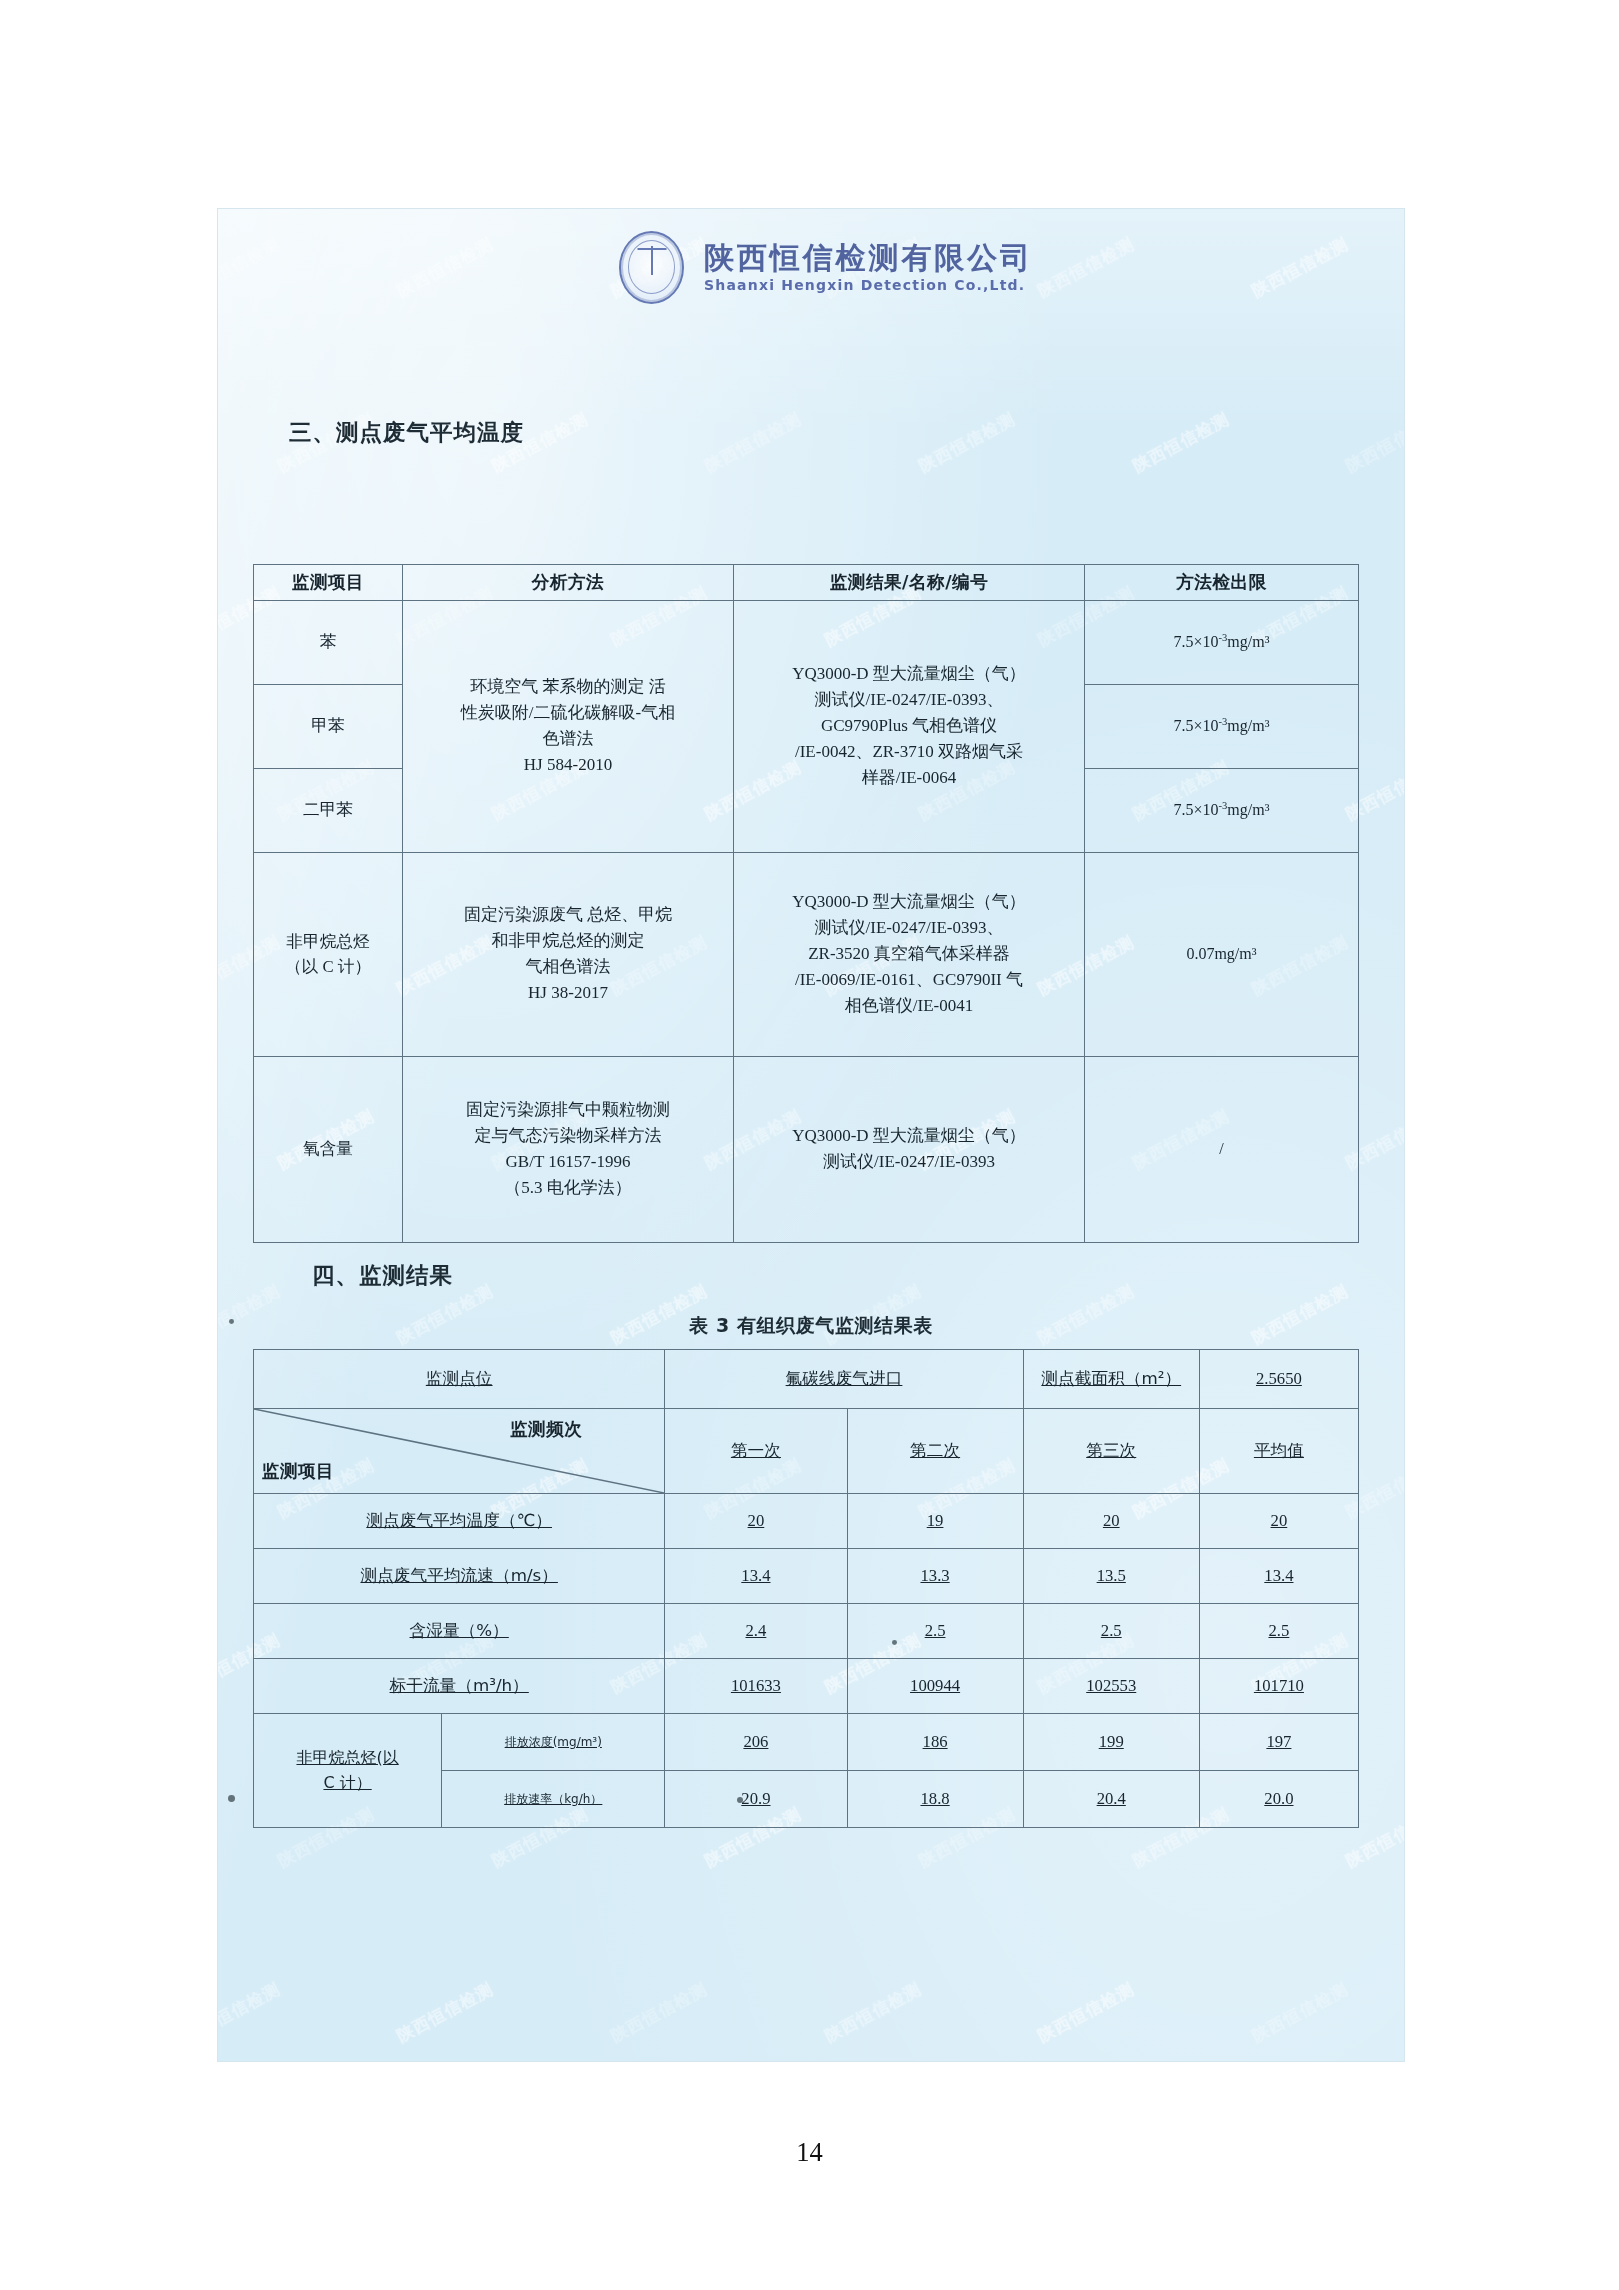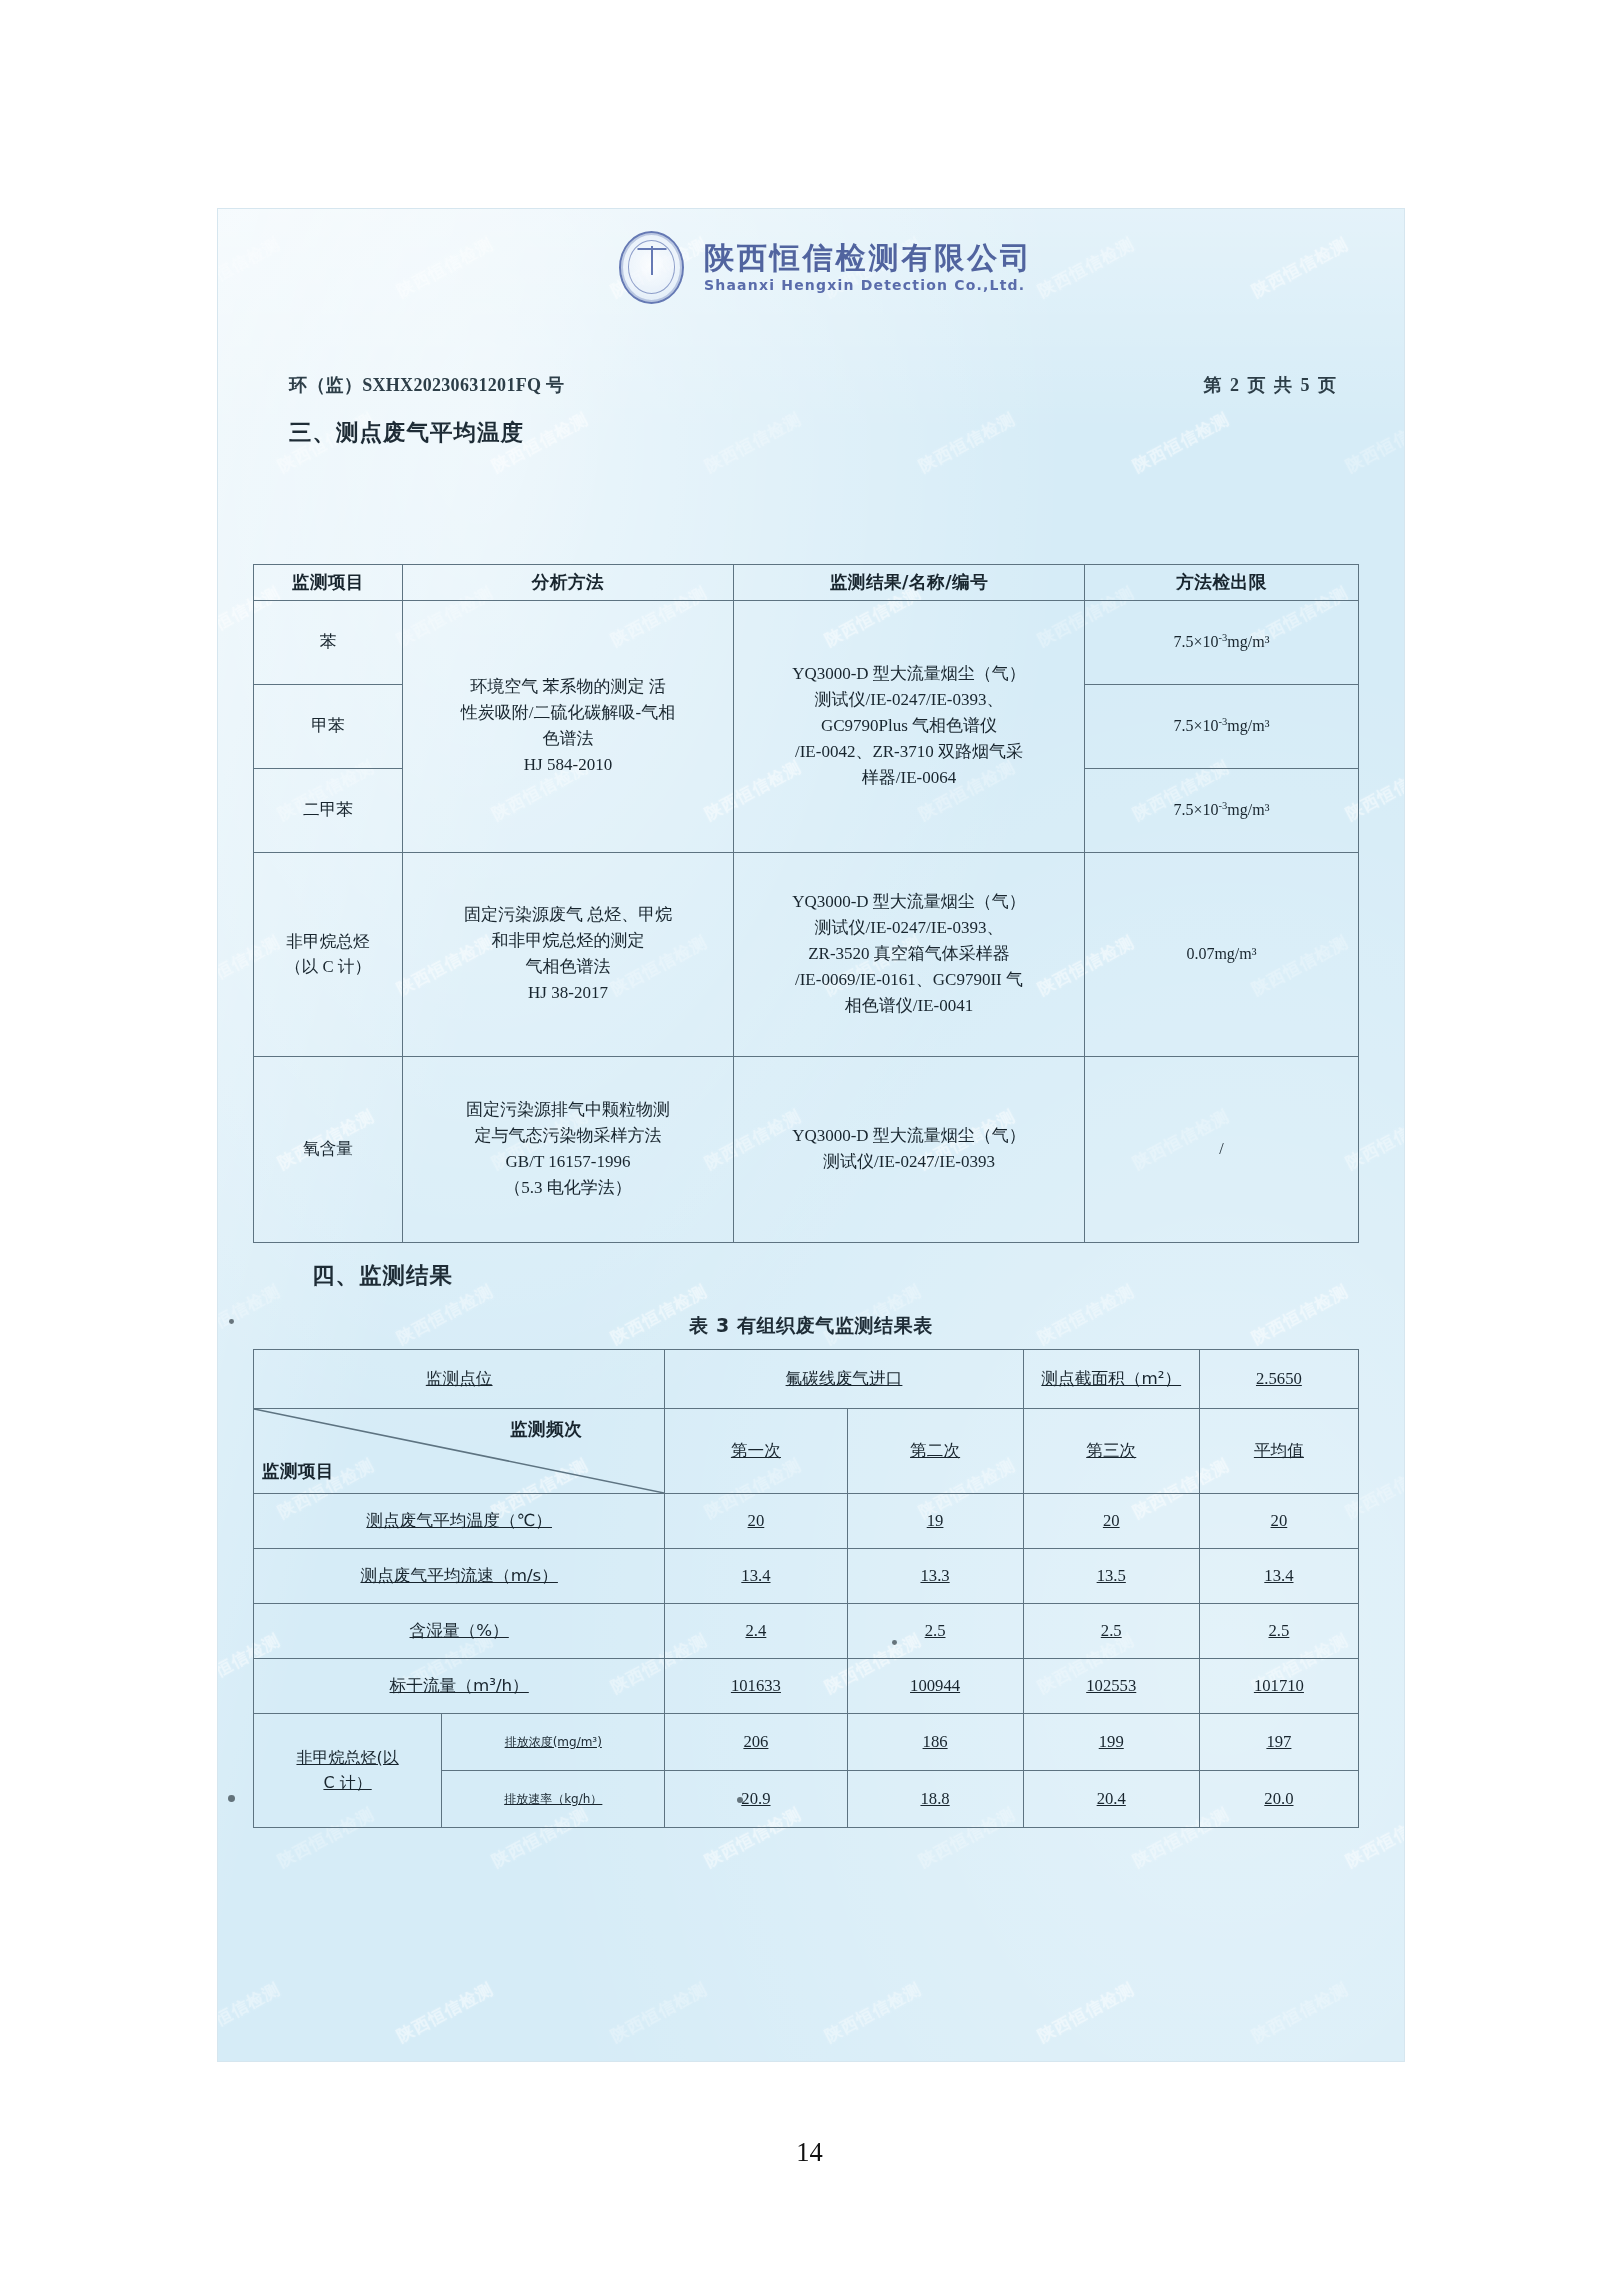--- a/index.html
+++ b/index.html
@@ -322,24 +322,20 @@
     <div class="letterhead">
       <div class="logo-mark">
         <div class="logo-ring"></div>
       </div>
       <div class="brand-block">
         <div class="brand-cn">陕西恒信检测有限公司</div>
         <div class="brand-en">Shaanxi Hengxin Detection Co.,Ltd.</div>
       </div>
     </div>
 
-    <div class="docid-row">
-      <span>环（监）SXHX20230631201FQ 号</span>
-      <span class="pageinfo">第 2 页 共 5 页</span>
-    </div>
 
     <div class="section-title" style="left:71px; top:208px;">三、测点废气平均温度</div>
 
 
     <table class="rpt" id="table-methods">
       <colgroup>
         <col style="width:149px">
         <col style="width:331px">
         <col style="width:351px">
         <col style="width:274px">

